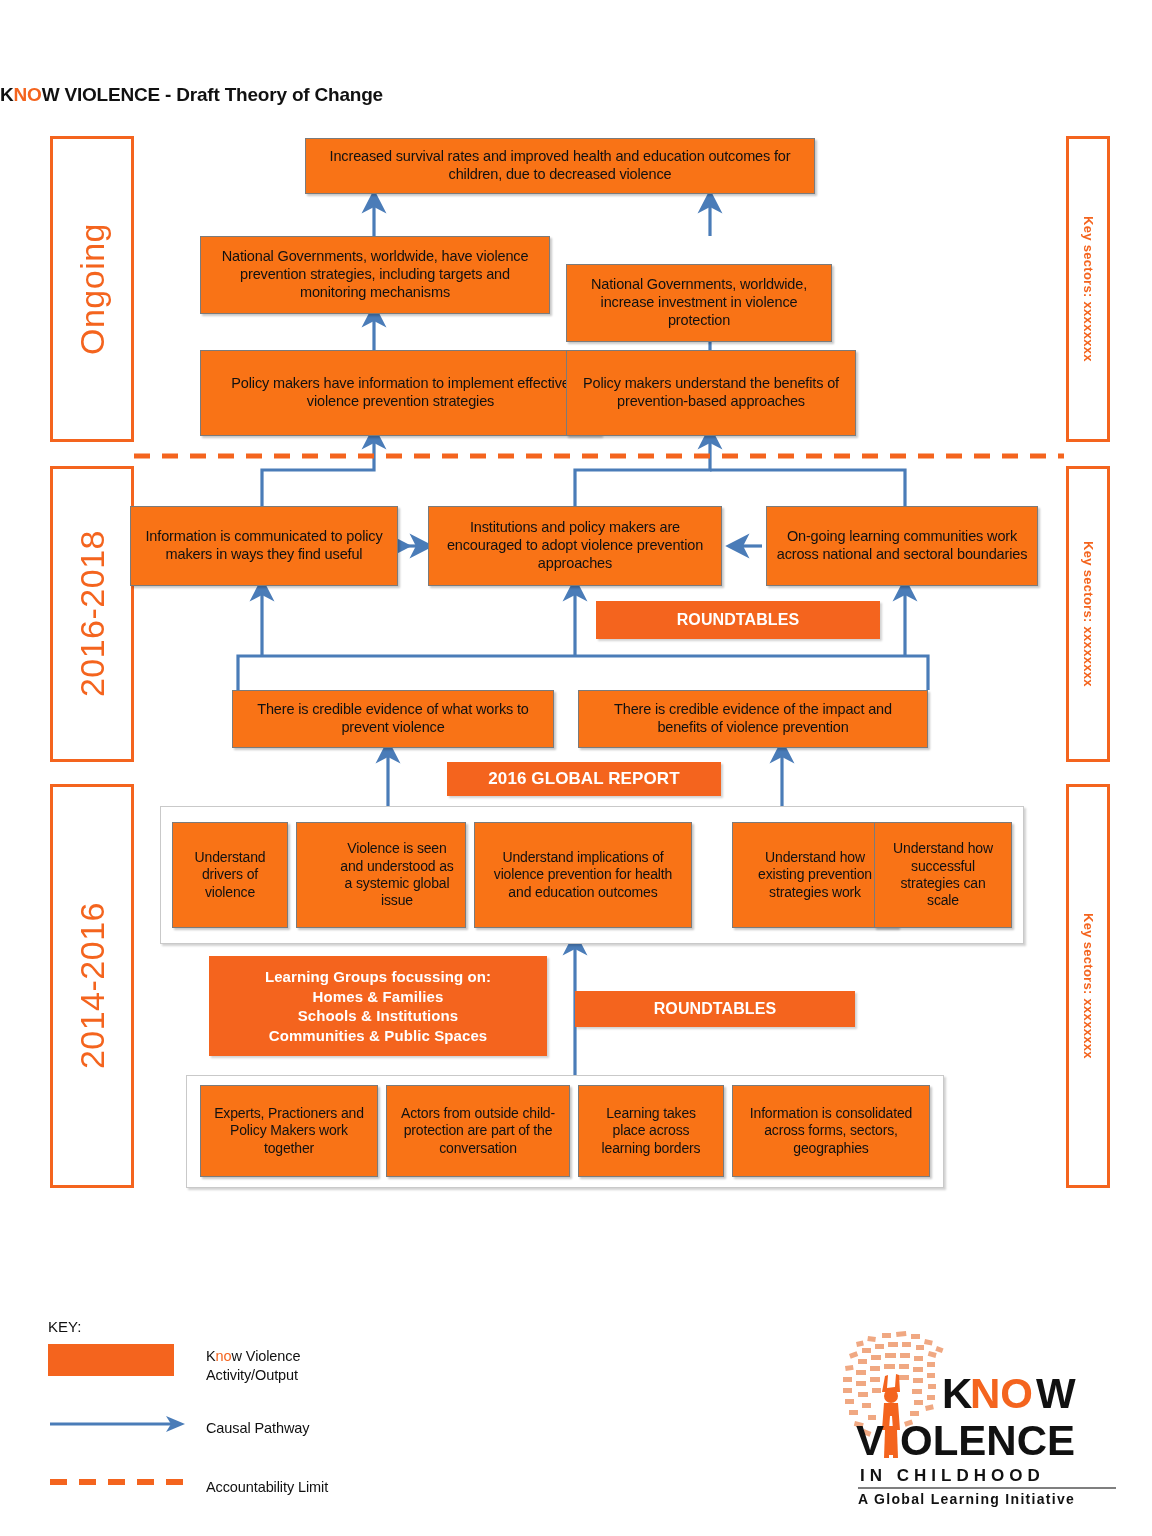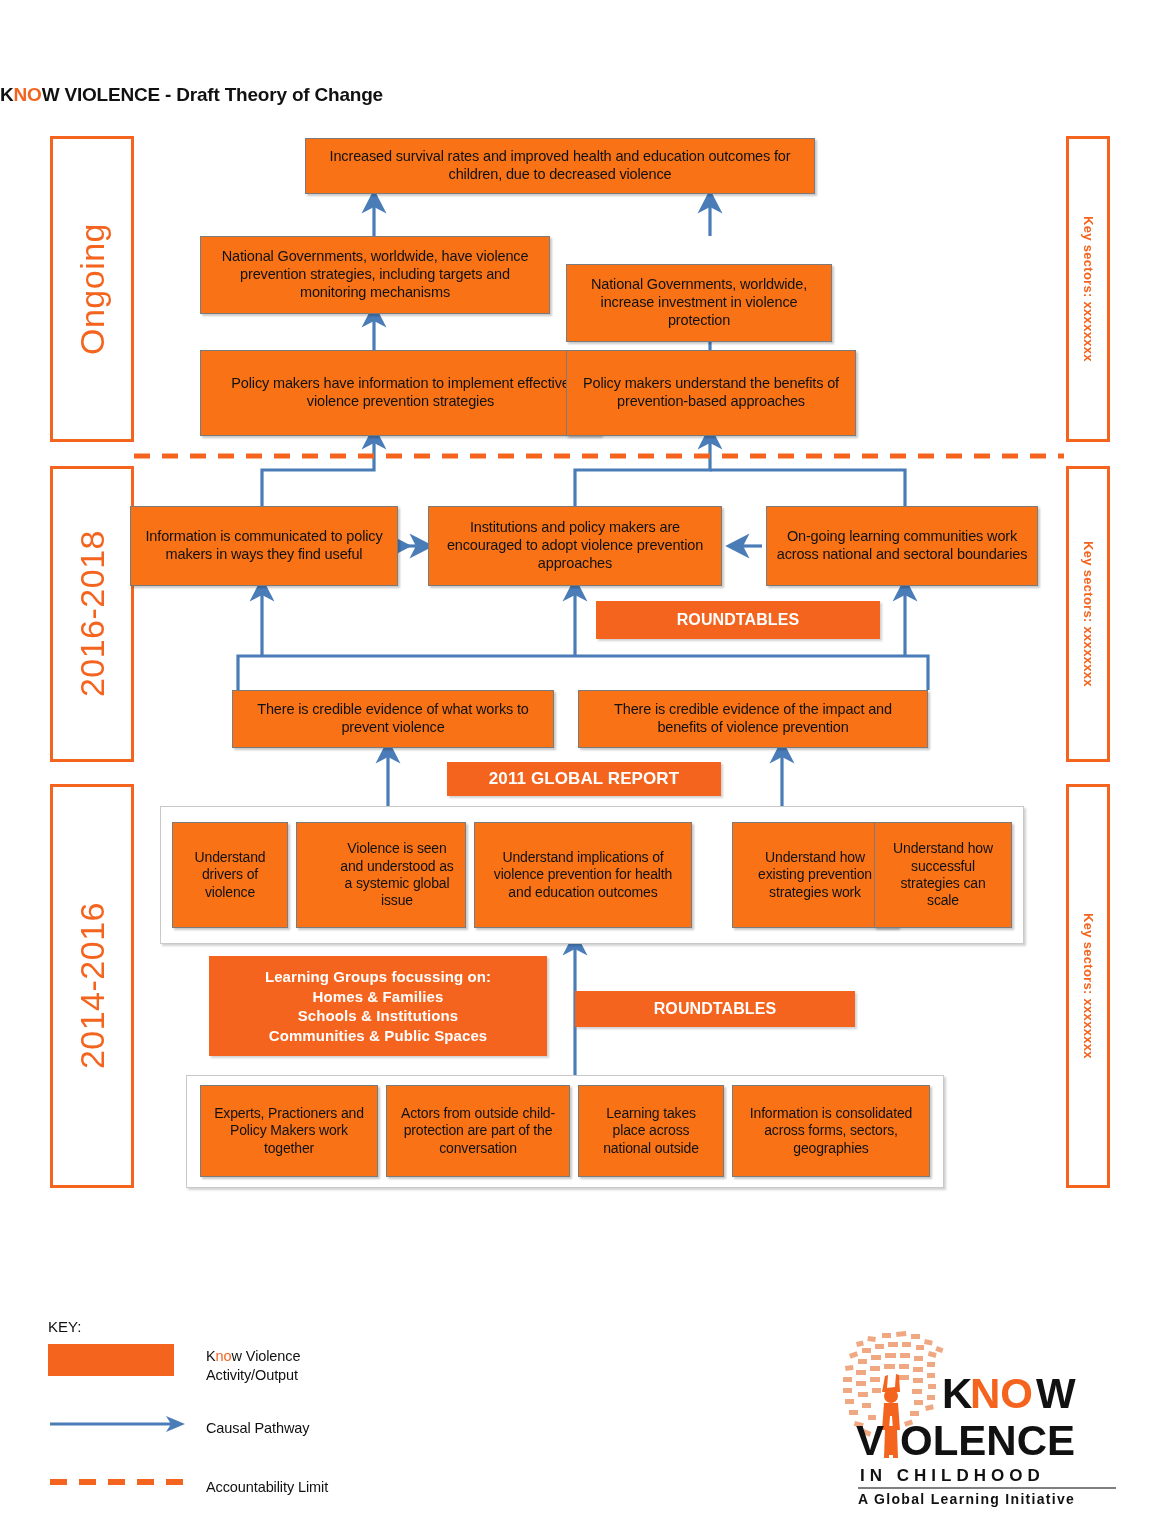--- a/index.html
+++ b/index.html
@@ -191,42 +191,42 @@
 
   <div class="pbox" style="left:130px; top:506px; width:268px; height:80px;">Information is communicated to policy makers in ways they find useful</div>
   <div class="pbox" style="left:428px; top:506px; width:294px; height:80px;">Institutions and policy makers are encouraged to adopt violence prevention approaches</div>
   <div class="pbox" style="left:766px; top:506px; width:272px; height:80px;">On-going learning communities work across national and sectoral boundaries</div>
 
   <div class="obox" style="left:596px; top:601px; width:284px; height:38px; font-size:16px;">ROUNDTABLES</div>
 
   <div class="pbox" style="left:232px; top:690px; width:322px; height:58px;">There is credible evidence of what works to prevent violence</div>
   <div class="pbox" style="left:578px; top:690px; width:350px; height:58px;">There is credible evidence of the impact and benefits of violence prevention</div>
 
-  <div class="obox" style="left:447px; top:762px; width:274px; height:34px; font-size:17px;">2011 GLOBAL REPORT</div>
+  <div class="obox" style="left:447px; top:762px; width:274px; height:34px; font-size:17px;">2016 GLOBAL REPORT</div>
 
   <div class="groupbox" style="left:160px; top:806px; width:864px; height:138px;"></div>
   <div class="pbox small" style="left:172px; top:822px; width:116px; height:106px;">Understand drivers of violence</div>
   <div class="pbox small" style="left:296px; top:822px; width:170px; height:106px;padding-left:41px;">Violence is seen and understood as a systemic global issue</div>
   <div class="pbox small" style="left:474px; top:822px; width:218px; height:106px;">Understand implications of violence prevention for health and education outcomes</div>
   <div class="pbox small" style="left:700px; top:822px; width:166px; height:106px;margin-left:32px;">Understand how existing prevention strategies work</div>
   <div class="pbox small" style="left:874px; top:822px; width:138px; height:106px;">Understand how successful strategies can scale</div>
 
   <div class="obox" id="learning-groups" style="left:209px; top:956px; width:338px; height:100px; font-size:15px; flex-direction:column;">
     <span style="white-space:pre-line;">Learning Groups focussing on:
 Homes &amp; Families
 Schools &amp; Institutions
 Communities &amp; Public Spaces</span>
   </div>
 
   <div class="obox" style="left:575px; top:991px; width:280px; height:36px; font-size:16px;">ROUNDTABLES</div>
 
   <div class="groupbox" style="left:186px; top:1075px; width:758px; height:113px;"></div>
   <div class="pbox small" style="left:200px; top:1085px; width:178px; height:92px;">Experts, Practioners and Policy Makers work together</div>
   <div class="pbox small" style="left:386px; top:1085px; width:184px; height:92px;">Actors from outside child-protection are part of the conversation</div>
-  <div class="pbox small" style="left:578px; top:1085px; width:146px; height:92px;">Learning takes place across national outside</div>
+  <div class="pbox small" style="left:578px; top:1085px; width:146px; height:92px;">Learning takes place across learning borders</div>
   <div class="pbox small" style="left:732px; top:1085px; width:198px; height:92px;">Information is consolidated across forms, sectors, geographies</div>
 
   <div id="key-title">KEY:</div>
   <div id="key-swatch"></div>
   <div class="key-label" id="key-label-1">
     <span>K</span><span style="color:#F4641E">no</span><span>w Violence</span><br>
     <span>Activity/Output</span>
   </div>
 
   <svg style="position:absolute; left:48px; top:1412px; width:140px; height:24px;" viewBox="0 0 140 24">

